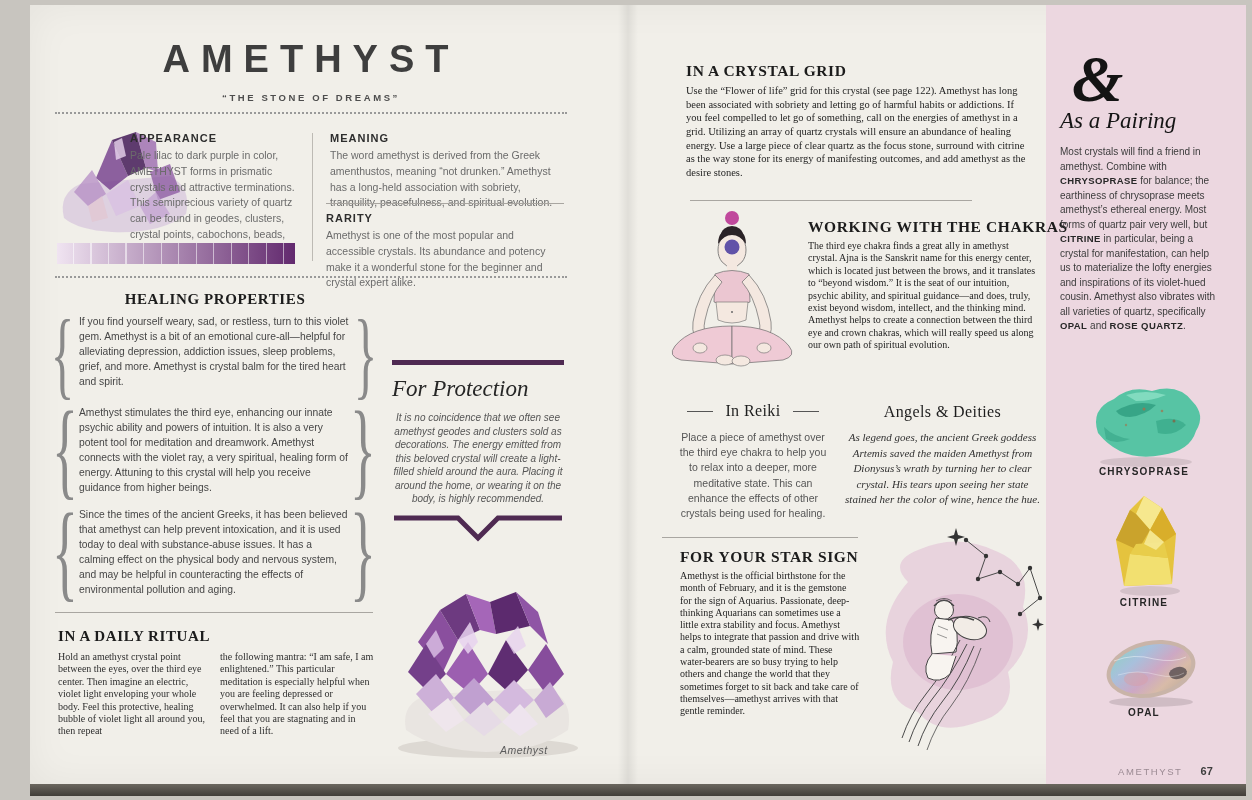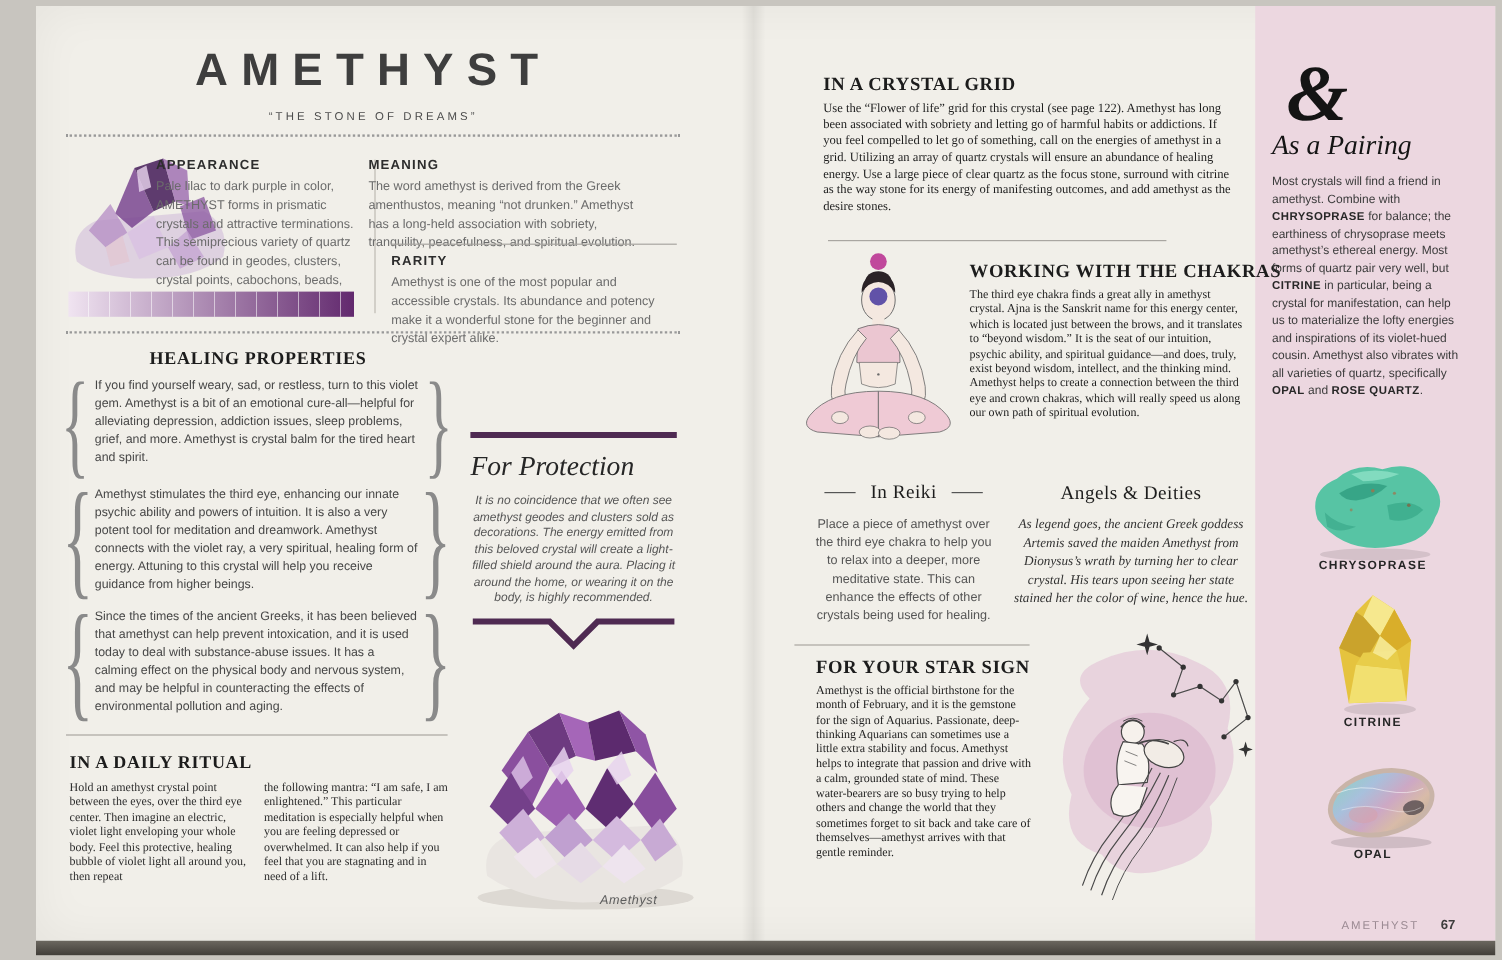--- a/index.html
+++ b/index.html
@@ -29,21 +29,21 @@
     position:absolute; left:30px; top:784px; width:1216px; height:12px;
     background:linear-gradient(#6b675f,#413e39);
   }
 
   
   .title {
     font-weight:bold; font-size:38px; letter-spacing:11px;
     color:#3e3e3e; text-align:center;
   }
   .subtitle {
-    font-weight:normal; font-size:9.5px; letter-spacing:2.6px;
+    font-weight:bold; font-size:9.5px; letter-spacing:2.6px;
     color:#4d4d4d; text-align:center;
   }
   .mini-head {
     font-weight:bold; font-size:11px; letter-spacing:1px; color:#2d2d2d;
   }
   .sans-body { font-size:10.5px; line-height:1.5; color:#6b6b6b; }
   .serif-head {
     font-family:"Liberation Serif", serif; font-weight:bold;
     font-size:15.5px; letter-spacing:.6px; color:#1c1c1c;
   }
@@ -142,21 +142,21 @@
   <polygon points="62,16 70,12 74,30 64,34" fill="#e8d6ee" opacity=".8"></polygon>
 </svg>
 
 <div class="abs" style="left:130px; top:132px; width:172px; text-align:left;">
   <div class="mini-head">APPEARANCE</div>
   <div class="sans-body" style="margin-top:4px;">Pale lilac to dark purple in color, AMETHYST forms in prismatic crystals and attractive terminations. This semiprecious variety of quartz can be found in geodes, clusters, crystal points, cabochons, beads, and more.</div>
 </div>
 
 <div class="abs vert-rule" style="left:312px; top:133px; height:128px;"></div>
 
-<div class="abs" style="left:307px; top:132px; width:238px;">
+<div class="abs" style="left:330px; top:132px; width:238px;">
   <div class="mini-head">MEANING</div>
   <div class="sans-body" style="margin-top:4px;">The word amethyst is derived from the Greek amenthustos, meaning “not drunken.” Amethyst has a long-held association with sobriety, tranquility, peacefulness, and spiritual evolution.</div>
 </div>
 <div class="abs thin-rule" style="left:326px; top:203px; width:238px;"></div>
 
 <div class="abs" style="left:326px; top:212px; width:238px;">
   <div class="mini-head">RARITY</div>
   <div class="sans-body" style="margin-top:4px;">Amethyst is one of the most popular and accessible crystals. Its abundance and potency make it a wonderful stone for the beginner and crystal expert alike.</div>
 </div>
 

